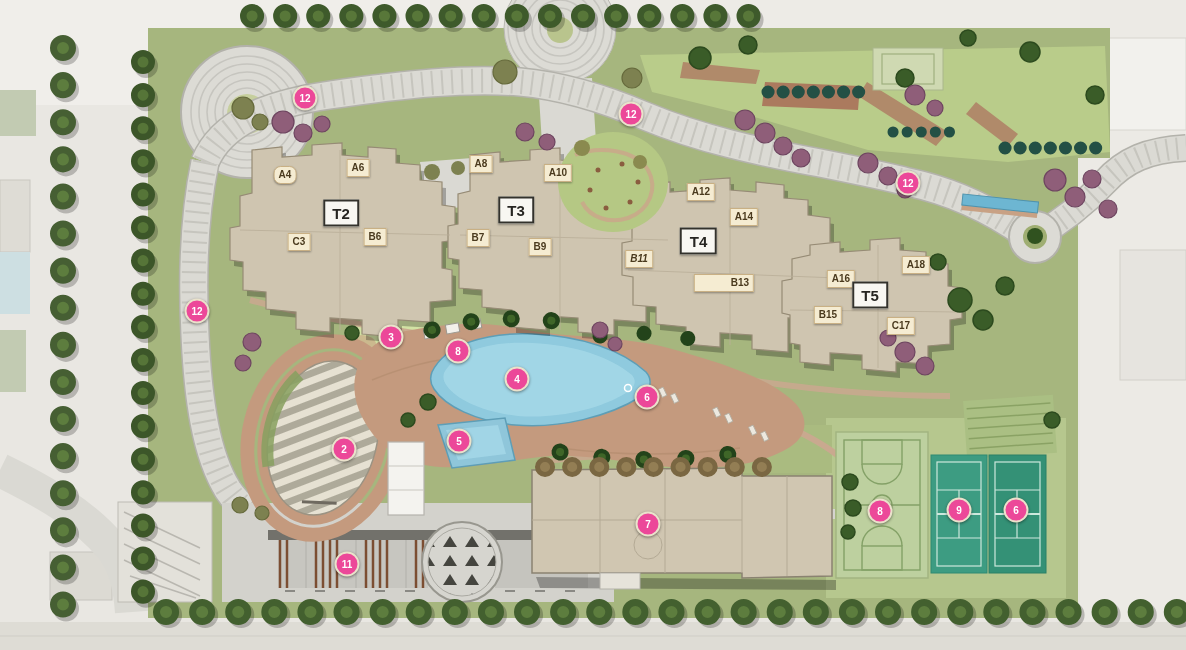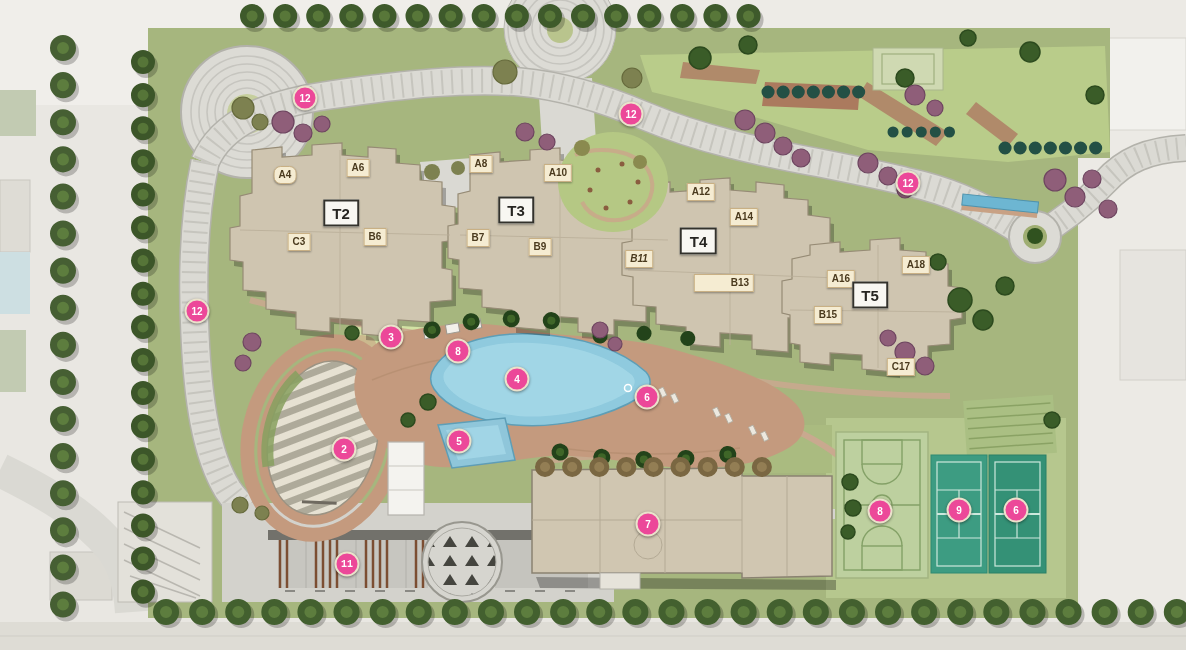--- a/index.html
+++ b/index.html
@@ -406,21 +406,21 @@
       <div class="chip" style="left: 744px; top: 205px; margin-top: 12px;">A14</div>
       <div class="chip" style="left: 841px; top: 235px; margin-top: 44px;">A16</div>
       <div class="chip" style="left: 916px; top: 265px;">A18</div>
       <div class="chip" style="left: 375px; top: 237px;">B6</div>
       <div class="chip" style="left: 478px; top: 238px;">B7</div>
       <div class="chip" style="left: 540px; top: 247px;">B9</div>
       <div class="chip" style="left: 639px; top: 259px; font-style: italic;">B11</div>
       <div class="chip" style="left: 724px; top: 283px; padding-left: 36px;">B13</div>
       <div class="chip" style="left: 815px; top: 315px; margin-left: 13px;">B15</div>
       <div class="chip" style="left: 283px; top: 242px; margin-left: 16px;">C3</div>
-      <div class="chip" style="left: 901px; top: 326px; margin-top: 41px;">C17</div>
+      <div class="chip" style="left: 901px; top: 326px;">C17</div>
     </div>
 
 <div class="layer">
 
 <div class="tower" style="left: 341px; top: 213px;">T2</div>
       <div class="tower" style="left: 516px; top: 210px;">T3</div>
       <div class="tower" style="left: 698px; top: 241px; padding-left: 8px;">T4</div>
       <div class="tower" style="left: 870px; top: 295px;">T5</div>
     </div>
 
@@ -429,20 +429,20 @@
 <div class="marker" style="left: 344px; top: 449px;">2</div>
       <div class="marker" style="left: 391px; top: 337px;">3</div>
       <div class="marker" style="left: 517px; top: 379px;">4</div>
       <div class="marker" style="left: 459px; top: 441px;">5</div>
       <div class="marker" style="left: 647px; top: 397px;">6</div>
       <div class="marker" style="left: 648px; top: 524px;">7</div>
       <div class="marker" style="left: 458px; top: 351px;">8</div>
       <div class="marker" style="left: 880px; top: 511px;">8</div>
       <div class="marker" style="left: 959px; top: 510px;">9</div>
       <div class="marker" style="left: 1016px; top: 510px;">6</div>
-      <div class="marker" style="left: 347px; top: 564px; font-family: Liberation Mono, monospace;">11</div>
+      <div class="marker" style="left: 347px; top: 564px;">11</div>
       <div class="marker" style="left: 305px; top: 98px;">12</div>
       <div class="marker" style="left: 631px; top: 114px;">12</div>
       <div class="marker" style="left: 908px; top: 183px;">12</div>
       <div class="marker" style="left: 197px; top: 311px;">12</div>
     </div>
 
 </div>
 
 </body></html>

